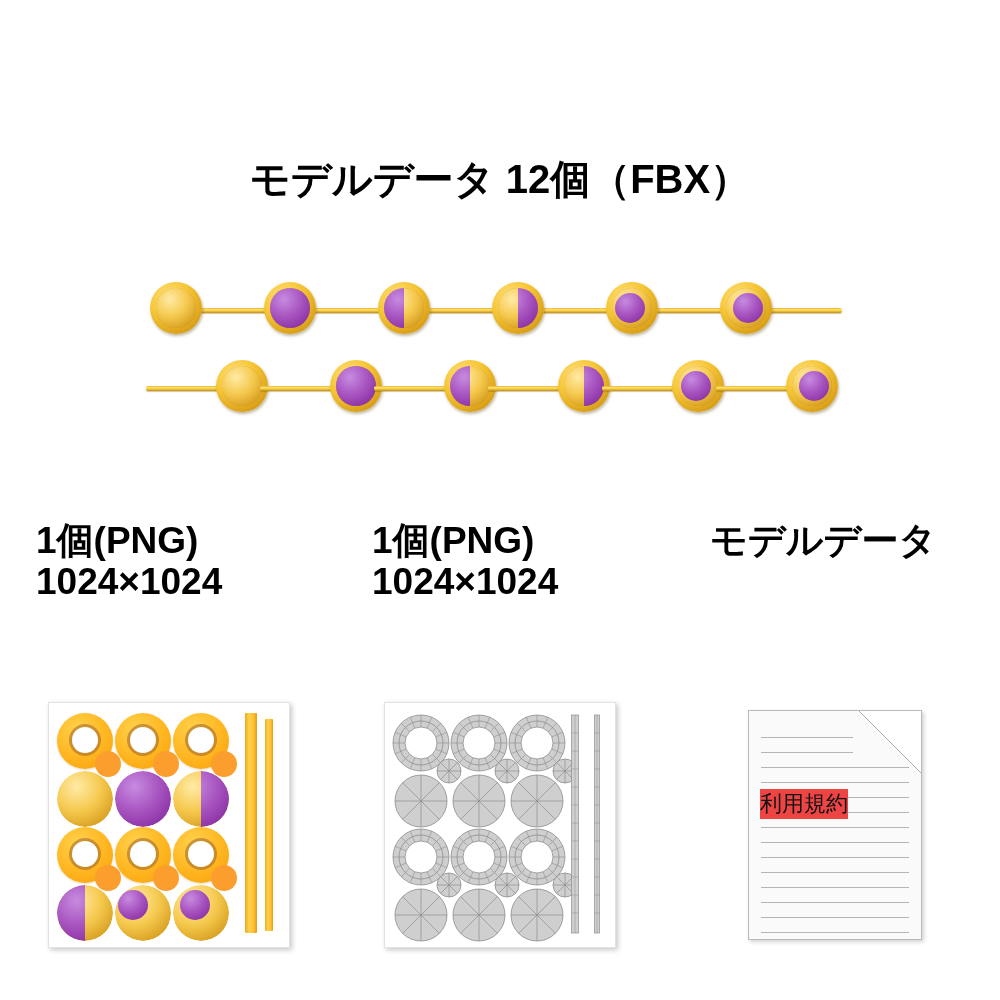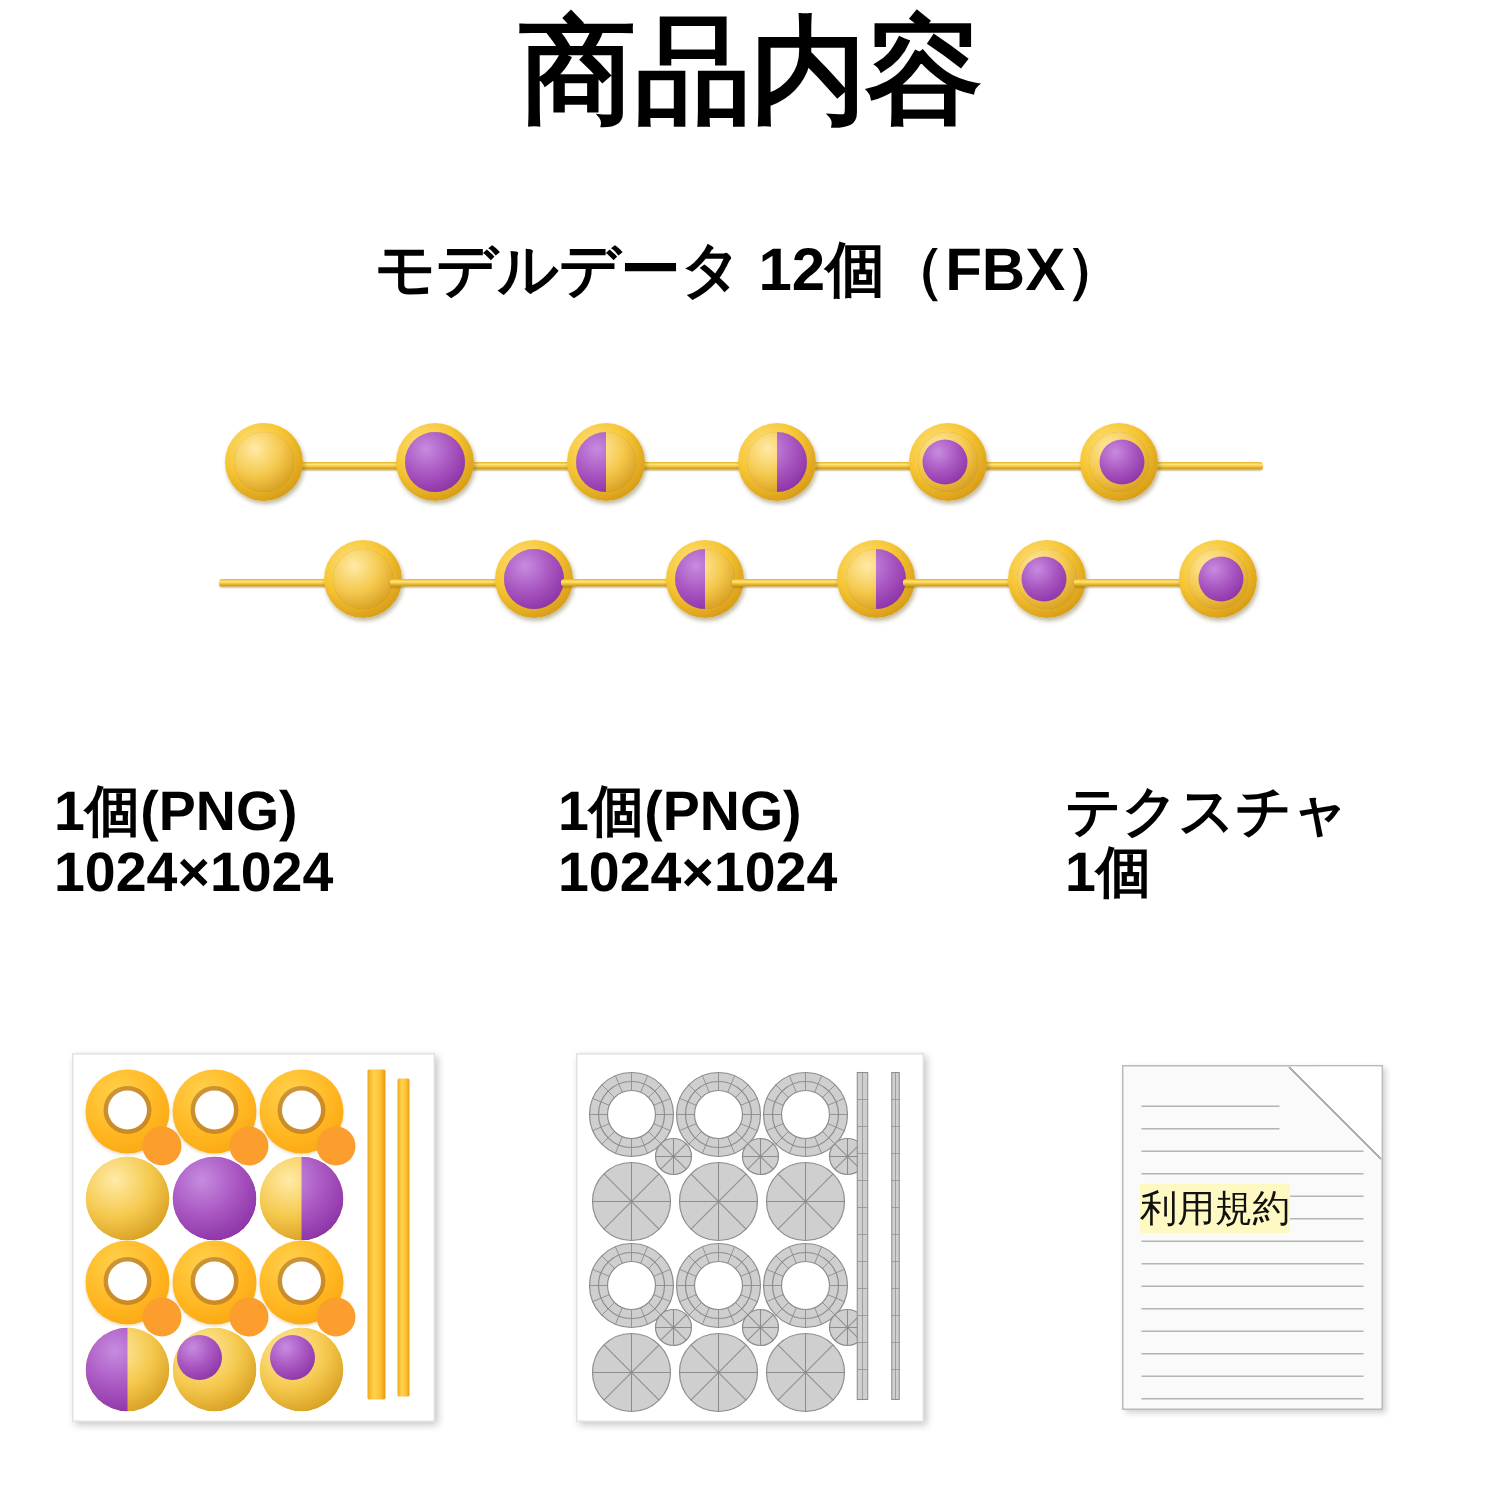--- a/index.html
+++ b/index.html
@@ -235,35 +235,34 @@
     left: 12px;
     width: 148px;
     height: 1px;
     background: #b4b4b4;
   }
   .doc-line.short { width: 92px; }
   .doc-text {
     position: absolute;
     left: 11px;
     font-family: "Liberation Serif", "DejaVu Serif", serif;
-    font-size: 25px;
+    font-size: 22px;
     font-weight: normal;
     color: #111111;
-    background: #fef9c3;
+    background: #ef4444;
     letter-spacing: 0px;
     white-space: nowrap;
   }
   #doc-text-0 { top: 78px; }
   #doc-text-1 { top: 127px; }
 </style>
 </head>
 <body>
 
 <div id="title-row">
-  <span id="main-title">商品内容</span>
 </div>
 
 <div id="subtitle">モデルデータ 12個（FBX）</div>
 
 <div id="pins-area">
   <div class="pin-row" id="pin-row-0">
       <div class="pin dir-right" style="left: 148px;">
         <span class="pin-stick"></span>
         <span class="pin-head">
           <span class="pin-inner">
@@ -625,22 +624,21 @@
           <line x1="209.5" y1="174" x2="214.5" y2="174" stroke="#8d8d8d" stroke-width="0.5"></line>
           <line x1="209.5" y1="192" x2="214.5" y2="192" stroke="#8d8d8d" stroke-width="0.5"></line>
           <line x1="209.5" y1="210" x2="214.5" y2="210" stroke="#8d8d8d" stroke-width="0.5"></line>
           <line x1="212" y1="12" x2="212" y2="230" stroke="#8d8d8d" stroke-width="0.5"></line>
         </svg>
       </div>
   </div>
 
   <div class="asset" id="asset-readme">
     <div class="asset-caption">
-      <span class="cap-line">テクスチャ</span>
-      <span class="cap-line">1個</span>
+      <span class="cap-line">モデルデータ</span>
     </div>
     <div id="readme-doc">
       <div id="readme-fold"></div>
       <div id="readme-fold-edge"></div>
 
     <div class="doc-line short" style="top: 26px;"></div>
         <div class="doc-line short" style="top: 41px;"></div>
         <div class="doc-line" style="top: 56px;"></div>
         <div class="doc-line" style="top: 71px;"></div>
         <div class="doc-line" style="top: 86px;"></div>

